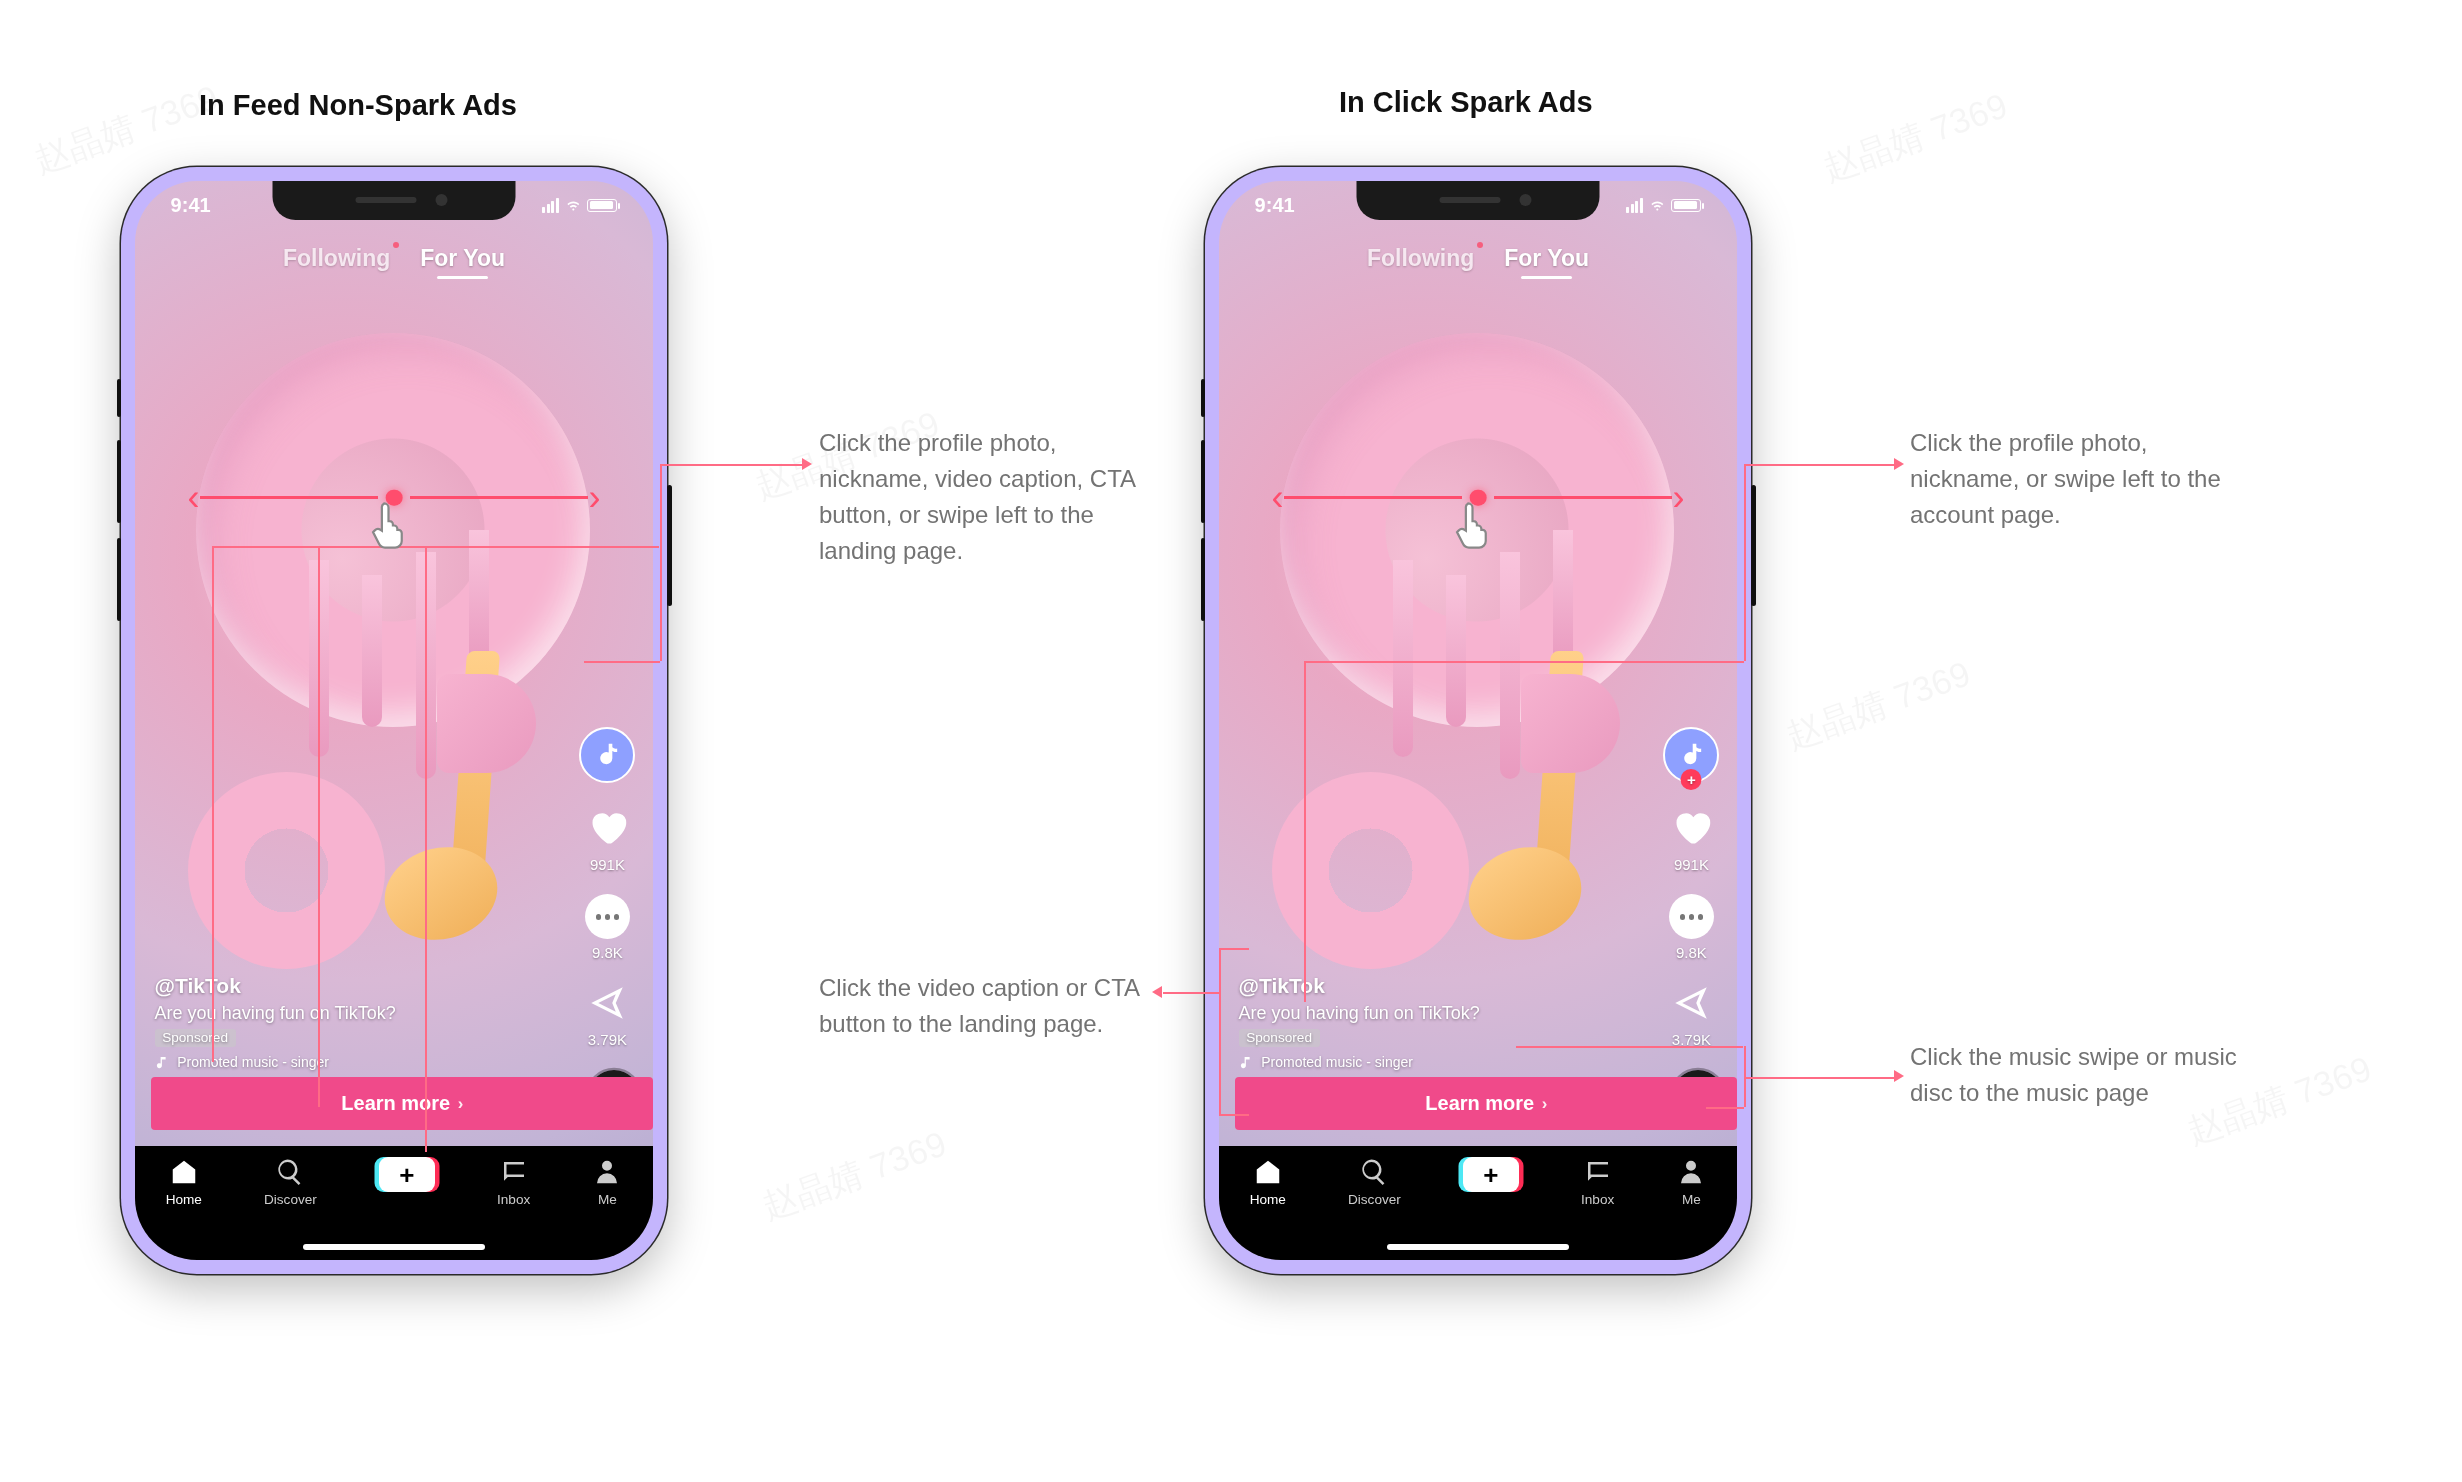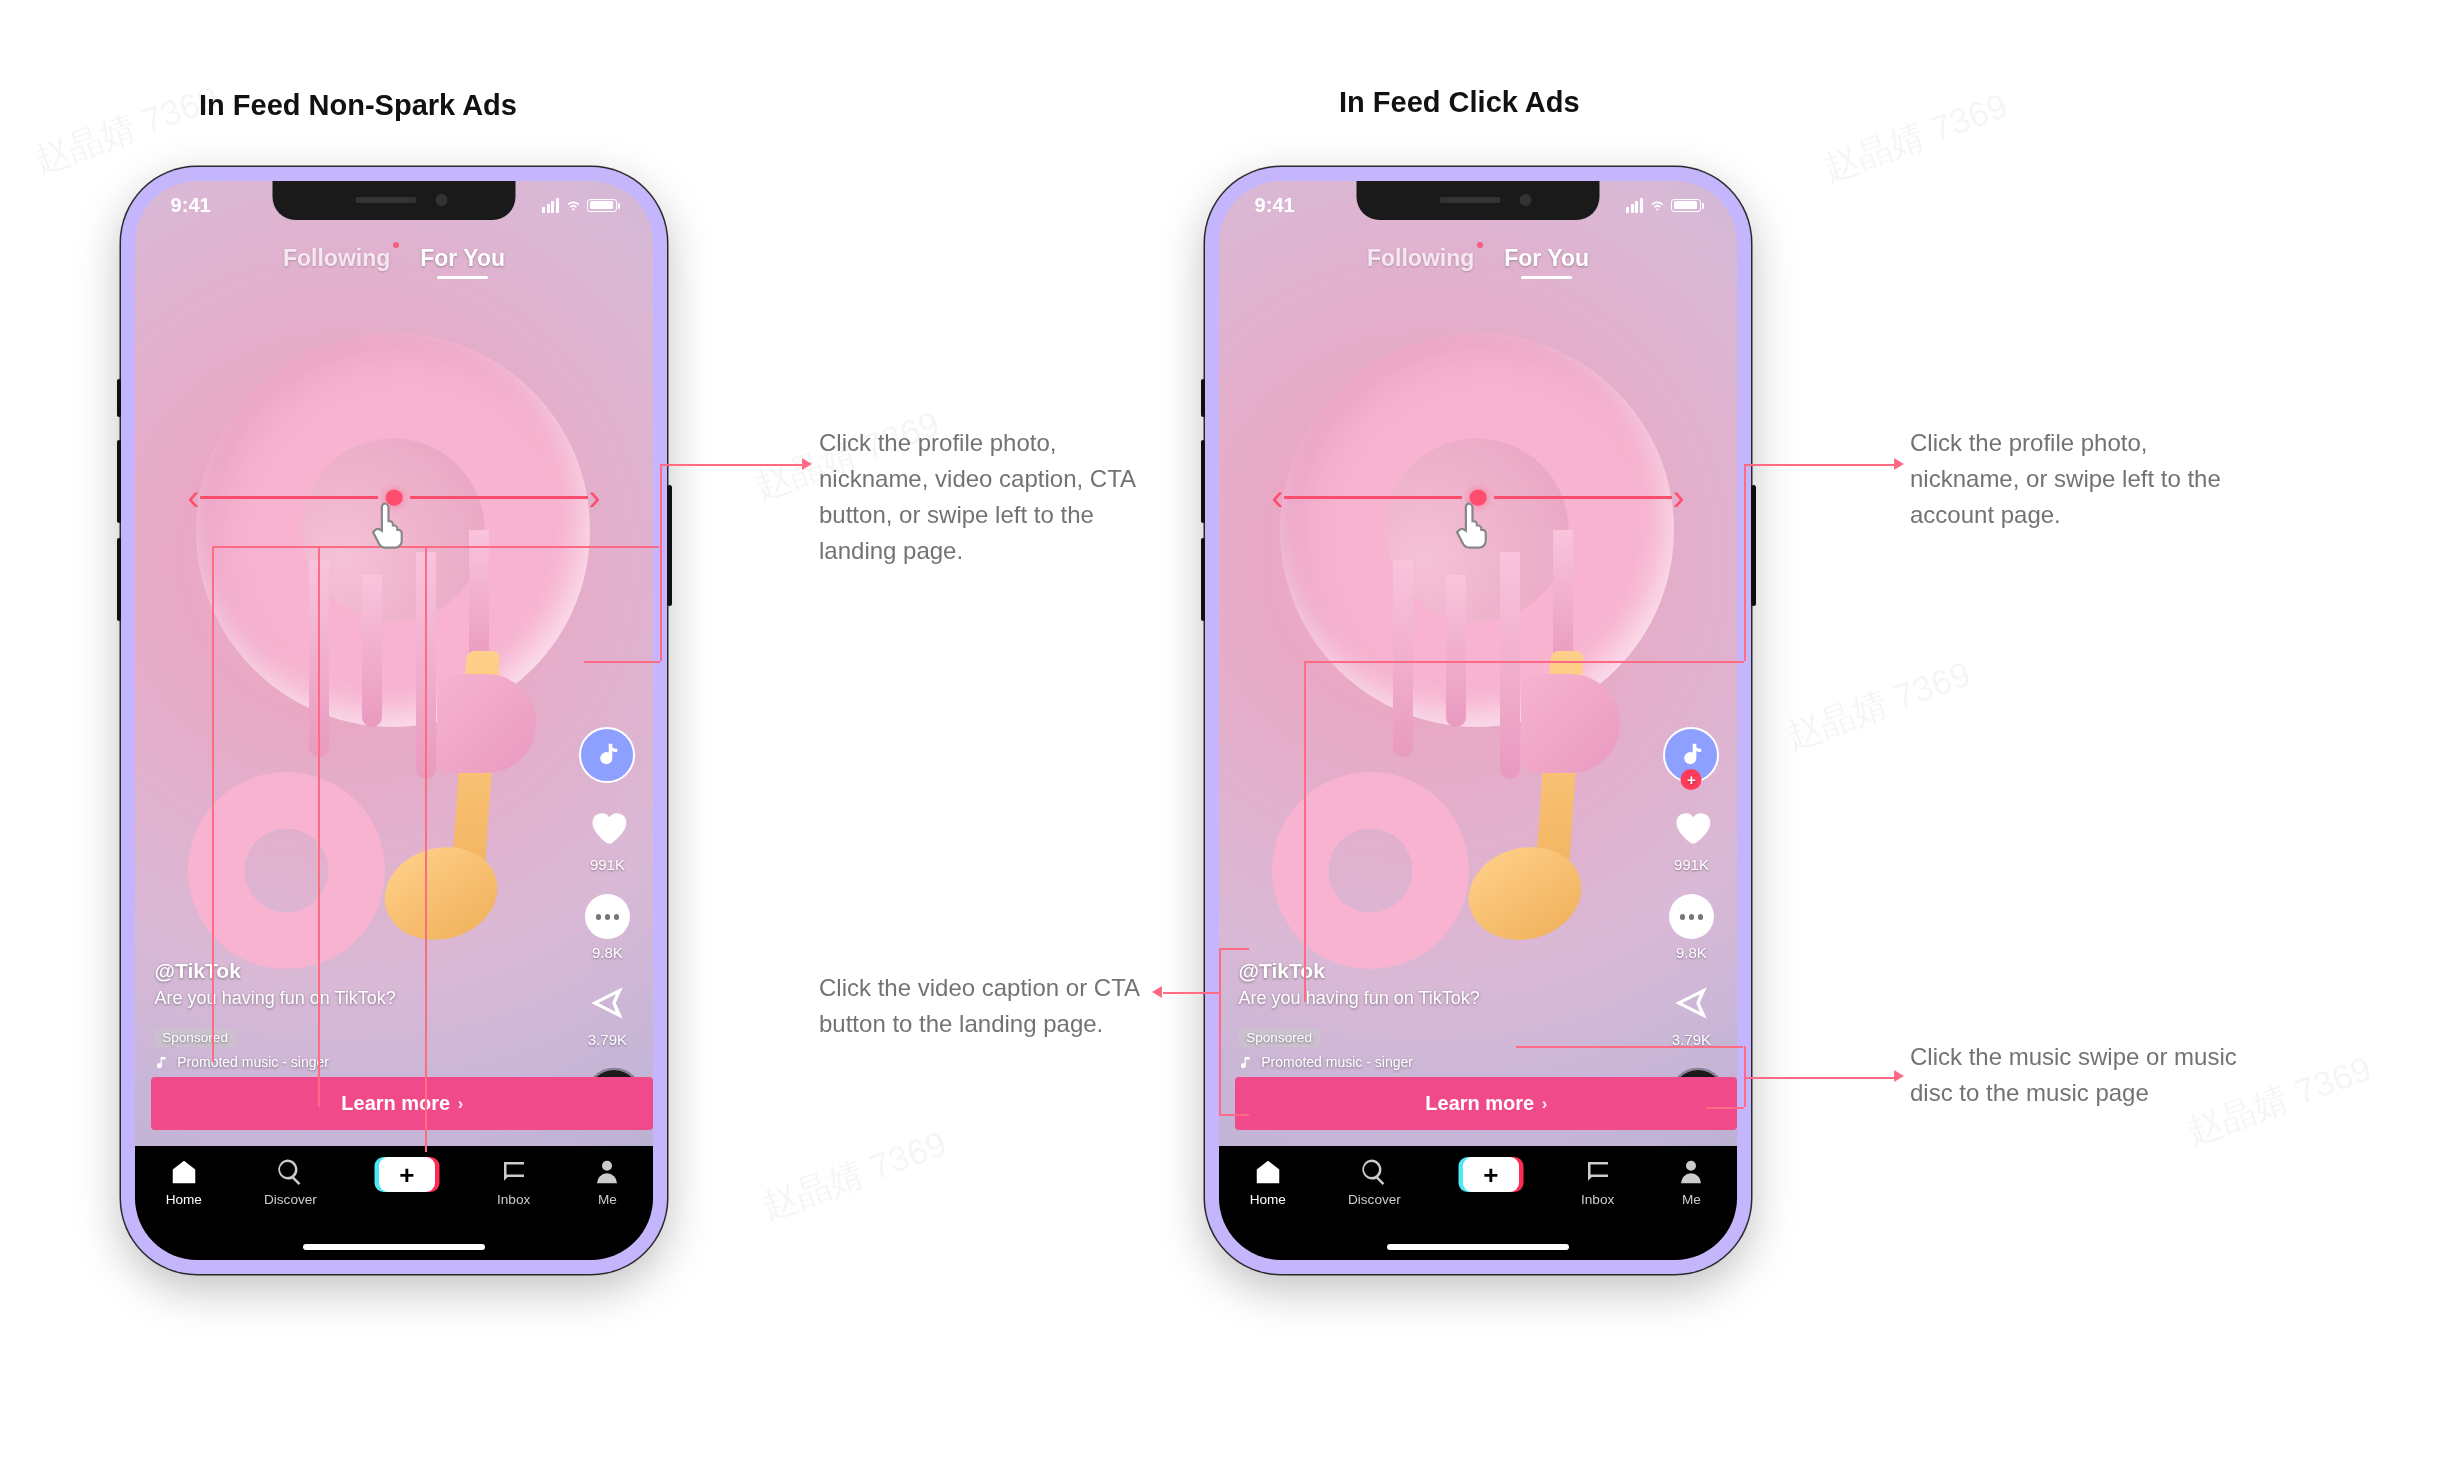--- a/index.html
+++ b/index.html
@@ -122,21 +122,21 @@
   .music-disc-wrap{position:absolute; right:13.6px; bottom:138px; display:flex; align-items:center;}
   .eq{ display:flex; gap:2.3px; margin-right:7.6px; align-items:flex-end;}
   .eq span{width:3px;background:#fff;border-radius:1.5px;}
   .eq span:nth-child(1){height:10.6px}.eq span:nth-child(2){height:16.7px}.eq span:nth-child(3){height:7.6px}
   .music-disc{width:52px;height:52px;border-radius:50%;background:radial-gradient(circle,#6c7cff 0 13.6px,#1a1a1a 14.4px 26px);display:flex;align-items:center;justify-content:center;box-shadow:0 0 0 2.3px rgba(0,0,0,0.3);}
   .music-disc svg{width:20px;height:20px;fill:#fff;}
 
   .caption-block{position:absolute; left:20px; bottom:190px; right:124px; color:#fff; text-shadow:0 0.8px 3px rgba(0,0,0,0.4);}
   .nickname{font-size:21px; font-weight:700;}
   .caption{font-size:18px; margin-top:4.5px;}
-  .sponsor-tag{display:inline-block; background:rgba(200,200,200,0.6); color:#fff; font-size:13.6px; padding:1.5px 7.6px; border-radius:3px; margin-top:20px;}
+  .sponsor-tag{display:inline-block; background:rgba(200,200,200,0.6); color:#fff; font-size:13.6px; padding:1.5px 7.6px; border-radius:3px; margin-top:5px;}
   .music-line{display:flex;align-items:center;gap:7.6px;font-size:14px;margin-top:7.6px;}
   .music-line svg{width:15px;height:15px;fill:#fff;}
 
   .cta-btn{position:absolute; left:16.7px; right:0; bottom:130px; height:53px; background:#f04a8a; color:#fff; border-radius:4px; display:flex;align-items:center;justify-content:center;font-size:20px;font-weight:600; gap:7.6px;margin-top:12px;}
   .cta-btn .chev{font-size:16.7px;opacity:0.9;}
 
   .tabbar{position:absolute; left:0; right:0; bottom:0; height:114px; background:#000; display:flex; justify-content:space-around; align-items:flex-start; padding-top:10.6px;}
   .tabbar .titem{display:flex;flex-direction:column;align-items:center;gap:4.5px;color:#ccc;font-size:13.6px;}
   .tabbar .titem.active{color:#fff;}
   .tabbar svg{width:30px;height:30px;fill:currentColor;}
@@ -166,21 +166,21 @@
 <body>
 
 <div class="watermark wm1">赵晶婧 7369</div>
 <div class="watermark wm2">赵晶婧 7369</div>
 <div class="watermark wm3">赵晶婧 7369</div>
 <div class="watermark wm4">赵晶婧 7369</div>
 <div class="watermark wm5">赵晶婧 7369</div>
 <div class="watermark wm6">赵晶婧 7369</div>
 
 <div class="heading h1">In Feed Non-Spark Ads</div>
-<div class="heading h2">In Feed Click Ads</div>
+<div class="heading h2">In Click Spark Ads</div>
 
 <div class="phone left">
   <div class="side-btn pwr"></div>
     <div class="side-btn vol1"></div>
     <div class="side-btn vol2"></div>
     <div class="side-btn mute"></div>
   <div class="screen">
     <div class="notch"></div>
     <div class="statusbar">
       <span>9:41</span>

